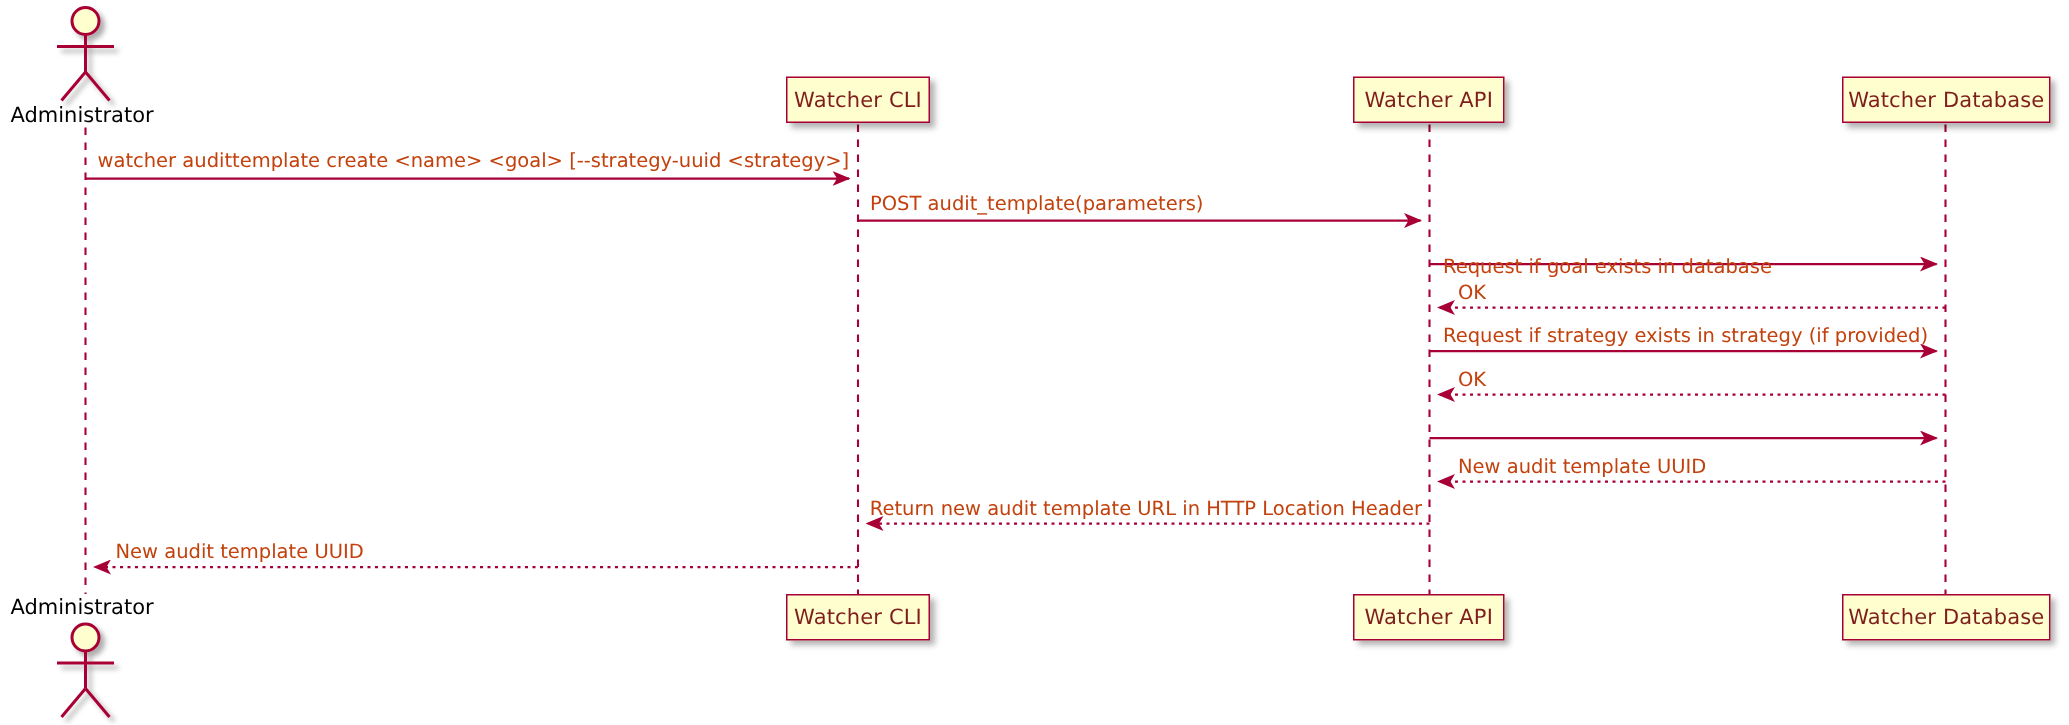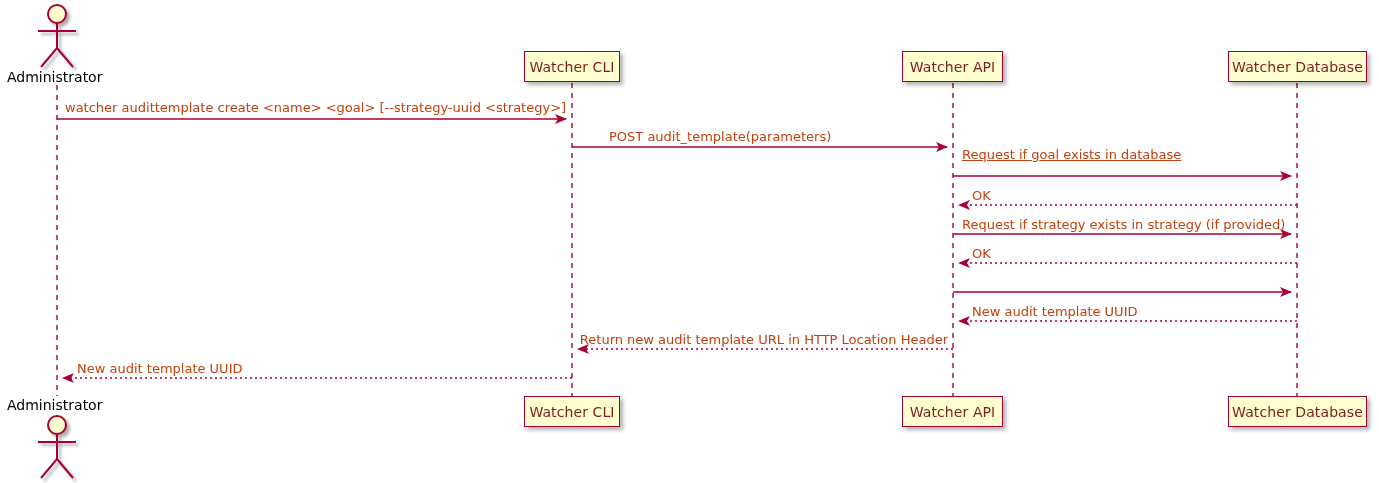--- a/index.html
+++ b/index.html
@@ -136,23 +136,23 @@
   <div class="participant-box" style="left:902px; top:51px; width:101px; height:31px;">
     <span>Watcher API</span>
   </div>
 
   <div class="participant-box" style="left:1228px; top:51px; width:139px; height:31px;">
     <span>Watcher Database</span>
   </div>
 
   <div class="msg-label" style="left:65px; top:101px;">watcher audittemplate create &lt;name&gt; &lt;goal&gt; [--strategy-uuid &lt;strategy&gt;]</div>
 
-  <div class="msg-label" style="left:580px; top:130px;margin-left:29px;">POST audit_template(parameters)</div>
+  <div class="msg-label" style="left:580px; top:130px;">POST audit_template(parameters)</div>
 
-  <div class="msg-label" style="left:962px; top:148px;text-decoration:underline;">Request if goal exists in database</div>
+  <div class="msg-label" style="left:962px; top:172px;">Request if goal exists in database</div>
 
   <div class="msg-label" style="left:972px; top:189px;">OK</div>
 
   <div class="msg-label" style="left:962px; top:218px;">Request if strategy exists in strategy (if provided)</div>
 
   <div class="msg-label" style="left:972px; top:247px;">OK</div>
 
 
   <div class="msg-label" style="left:972px; top:305px;">New audit template UUID</div>
 

